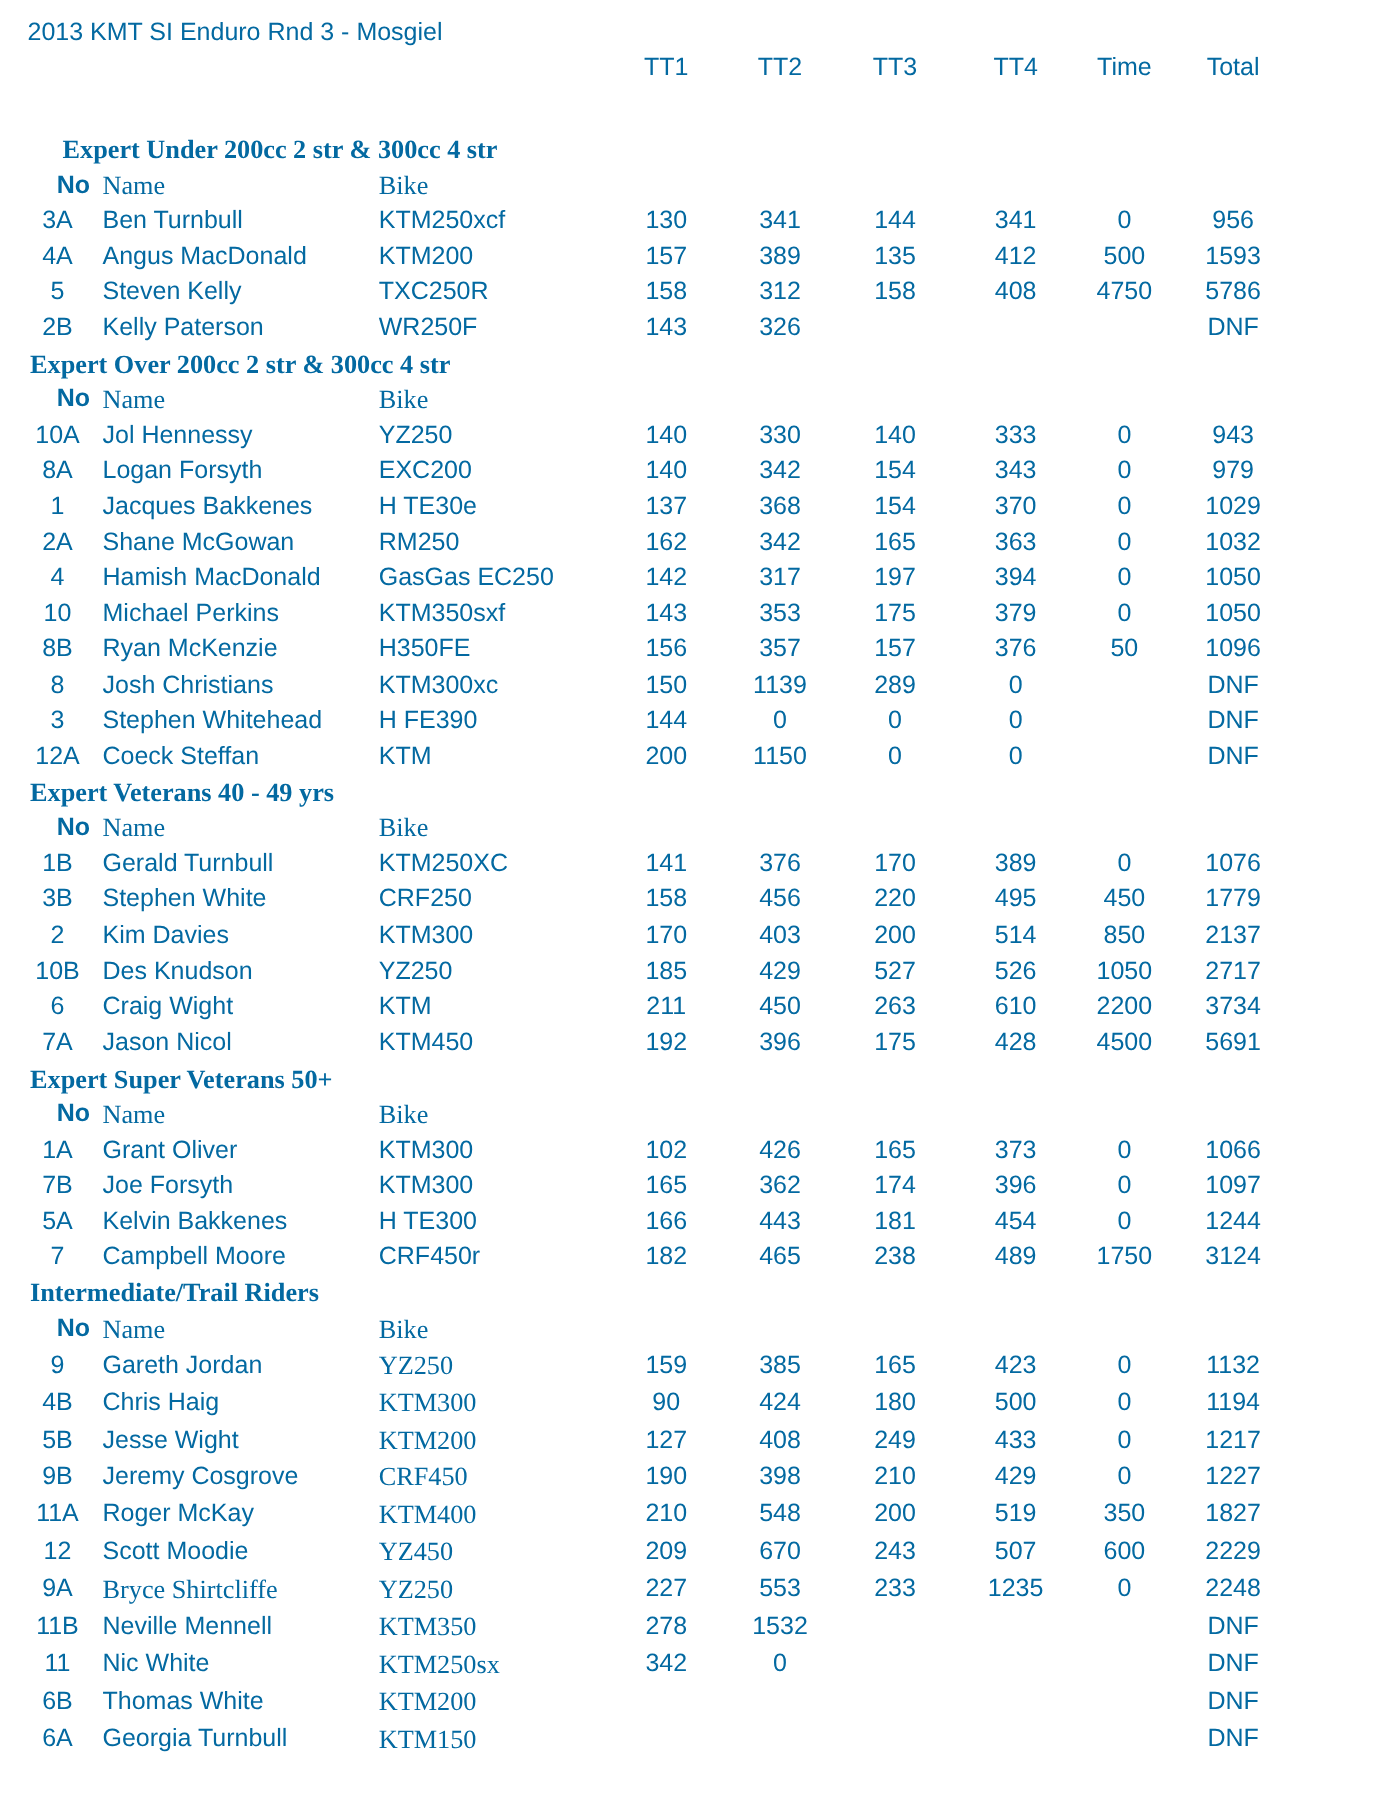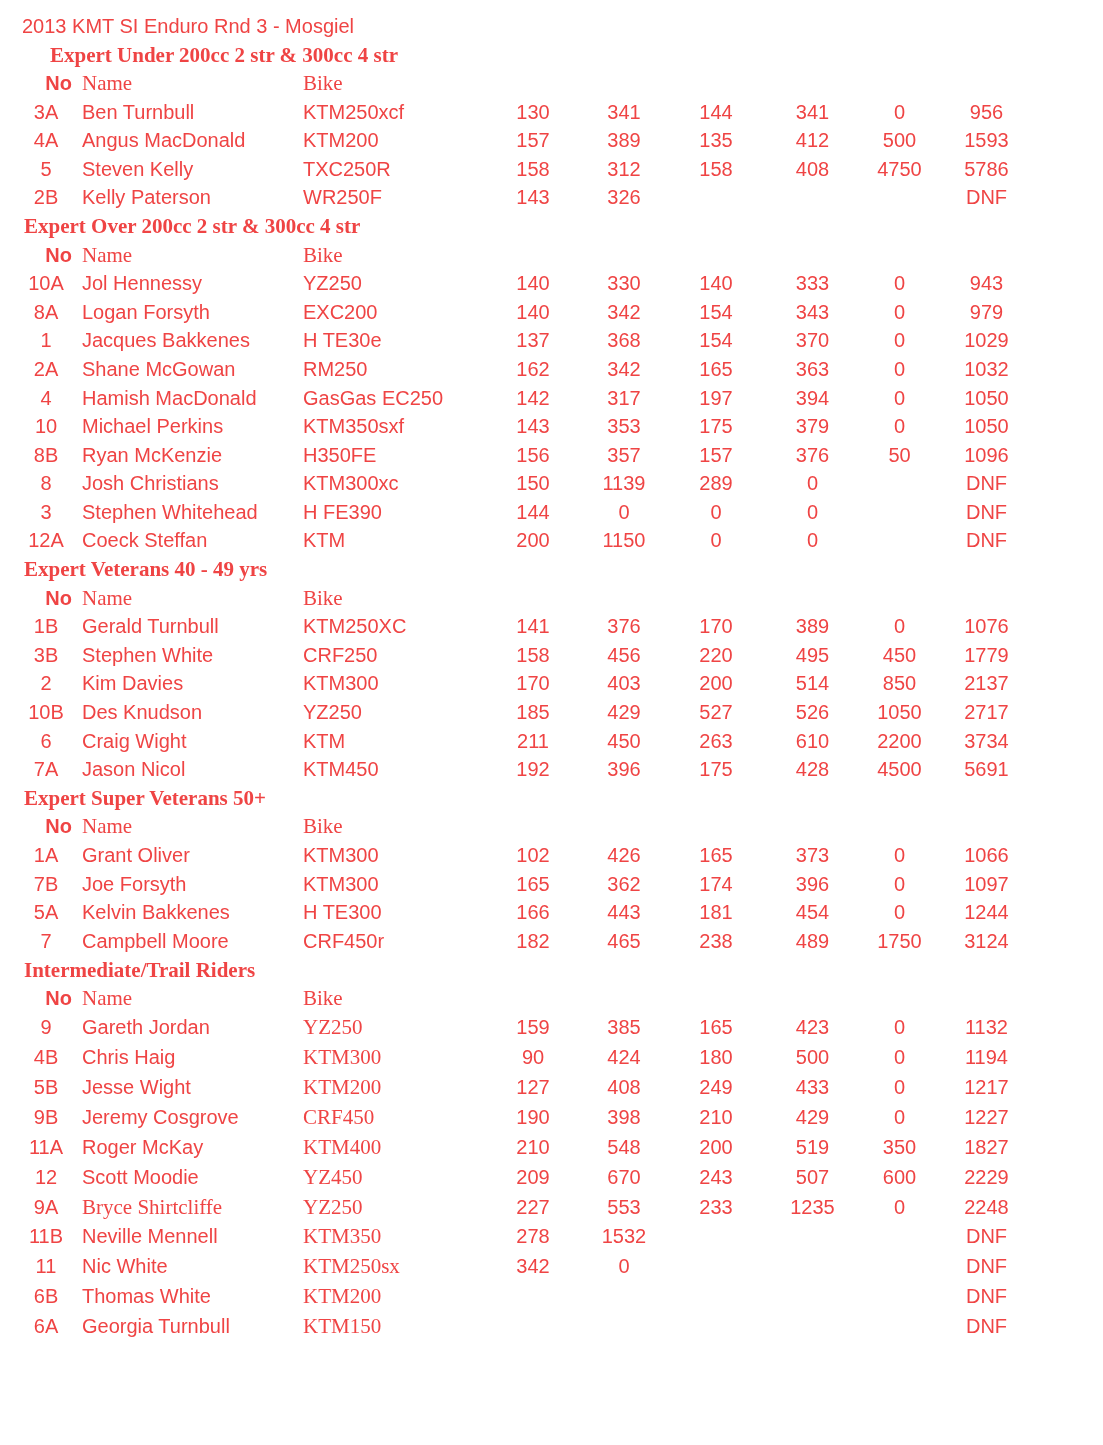--- a/index.html
+++ b/index.html
@@ -1,20 +1,20 @@
 <!DOCTYPE html>
 <html><head>
 <meta charset="utf-8">
 <style>
   html, body { margin:0; padding:0; background:#ffffff; }
   .page {
     position:relative;
     width:1103px; height:1445px;
     background:#ffffff;
-    color:#ef4444;
+    color:#0369a1;
     font-family:"Liberation Sans", sans-serif;
     overflow:hidden;
     box-sizing:border-box;
     padding-top:12px;
   }
   .title-line {
     height:28.6px; line-height:28.6px;
     padding-left:22px;
     font-size:20px;
   }
@@ -28,38 +28,49 @@
   }
   .num { text-align:center; }
   .name-cell { padding-left:10px; }
   .section-title {
     height:28.6px; line-height:28.6px;
     padding-left:24px;
     font-family:"Liberation Serif", serif;
     font-weight:bold;
     font-size:21px;
   }
-  #sections .section:first-child .section-title { padding-left:50px; }
+  #sections .section:first-child .section-title { padding-left:50px;margin-top:36px; }
   .subhdr .no-hdr { font-weight:bold; text-align:right; }
   .subhdr .name-hdr, .subhdr .bike-hdr {
     font-family:"Liberation Serif", serif;
     font-weight:normal;
     font-size:21px;
   }
   .subhdr .name-hdr { padding-left:10px; }
   .serif { font-family:"Liberation Serif", serif; font-size:21px; }
   #sections .section:last-child .row { height:29.9px; }
 </style>
 </head>
 <body>
 
 <div class="page">
 
   <div class="title-line">2013 KMT SI Enduro Rnd 3 - Mosgiel</div>
 
+  <div class="line col-hdr">
+    <div></div>
+    <div></div>
+    <div></div>
+    <div class="num">TT1</div>
+    <div class="num">TT2</div>
+    <div class="num">TT3</div>
+    <div class="num">TT4</div>
+    <div class="num">Time</div>
+    <div class="num">Total</div>
+  </div>
 
   <div id="sections">
   <div class="section">
     <div class="section-title">Expert Under 200cc 2 str &amp; 300cc 4 str</div>
     <div class="line subhdr">
       <div class="no-hdr">No</div>
       <div class="name-hdr">Name</div>
       <div class="bike-hdr">Bike</div>
       <div></div>
           <div></div>

